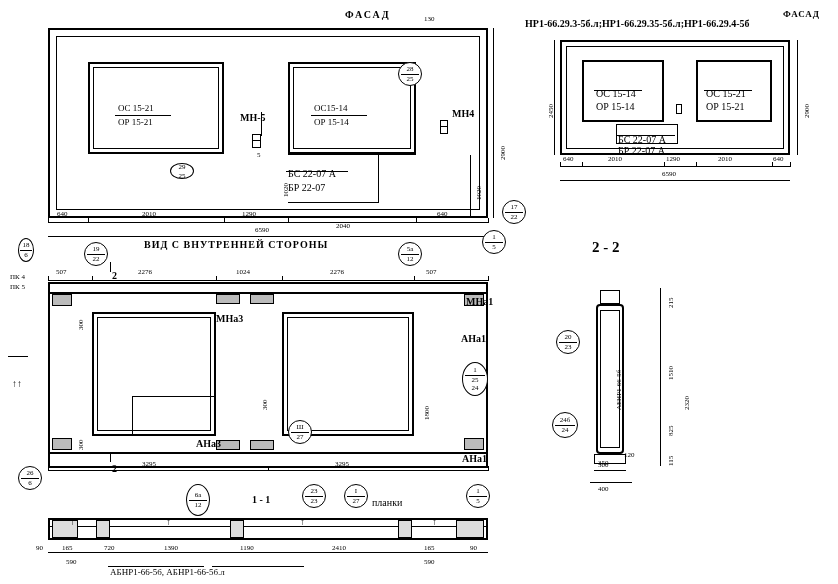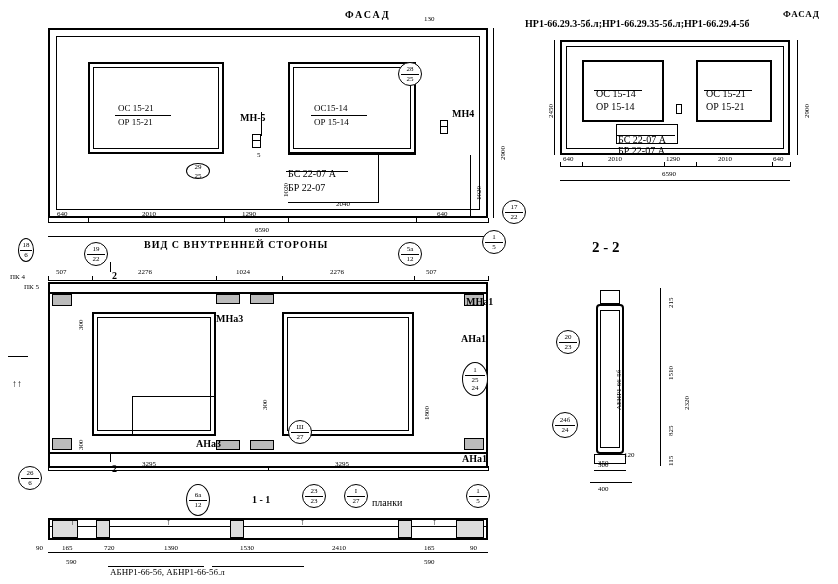--- a/index.html
+++ b/index.html
@@ -62,42 +62,42 @@
   <div class="t s8 b" style="left:240px;top:104px;">МН-5</div>
   <div class="sq" style="left:252px;top:134px;width:9px;height:14px;"></div>
   <div class="ln h" style="left:252px;top:140px;width:9px;"></div>
   <div class="ln" style="left:261px;top:112px;width:1px;height:24px;"></div>
   <div class="t s7" style="left:257px;top:152px;">5</div>
 
   <div class="t s8 b" style="left:452px;top:100px;">МН4</div>
   <div class="sq" style="left:440px;top:120px;width:8px;height:14px;"></div>
   <div class="ln h" style="left:440px;top:126px;width:8px;"></div>
 
-  <div class="cir" style="left:186px;top:163px;width:24px;height:16px;align-items:center;">
+  <div class="cir" style="left:170px;top:163px;width:24px;height:16px;align-items:center;">
     <span>29</span>
     <div class="d"></div>
     <span>25</span>
   </div>
   <div class="cir" style="left:398px;top:62px;width:24px;height:24px;">
     <span>28</span>
     <div class="d"></div>
     <span>25</span>
   </div>
 
   <div class="ln h" style="left:48px;top:222px;width:440px;"></div>
   <div class="tick" style="left:48px;top:218px;"></div>
   <div class="tick" style="left:88px;top:218px;"></div>
   <div class="tick" style="left:224px;top:218px;"></div>
   <div class="tick" style="left:288px;top:218px;"></div>
   <div class="tick" style="left:416px;top:218px;"></div>
   <div class="tick" style="left:488px;top:218px;"></div>
   <div class="dim" style="left:57px;top:210px;">640</div>
   <div class="dim" style="left:142px;top:210px;">2010</div>
   <div class="dim" style="left:242px;top:210px;">1290</div>
-  <div class="dim" style="left:336px;top:200px;">2040</div>
+  <div class="dim" style="left:336px;top:222px;">2040</div>
   <div class="dim" style="left:437px;top:210px;">640</div>
   <div class="ln h" style="left:48px;top:236px;width:440px;"></div>
   <div class="dim" style="left:255px;top:226px;">6590</div>
 
   <div class="t s7 vert" style="left:500px;top:160px;">2900</div>
   <div class="ln v" style="left:493px;top:28px;height:190px;"></div>
   <div class="t s7 vert" style="left:476px;top:200px;">1020</div>
   <div class="ln v" style="left:470px;top:155px;height:62px;"></div>
   <div class="t s7 vert" style="left:283px;top:197px;">1020</div>
   <div class="t s7" style="left:424px;top:16px;">130</div>
@@ -195,21 +195,21 @@
   <div class="dim" style="left:142px;top:460px;">3295</div>
   <div class="dim" style="left:335px;top:460px;">3295</div>
 
   <div class="t s8 b" style="left:112px;top:262px;">2</div>
   <div class="ln" style="left:110px;top:262px;width:1px;height:10px;"></div>
   <div class="t s8 b" style="left:112px;top:455px;">2</div>
   <div class="ln" style="left:110px;top:452px;width:1px;height:10px;"></div>
   <div class="t s8 b" style="left:252px;top:486px;text-align:center;">1 - 1</div>
 
   <div class="t s7" style="left:10px;top:274px;">ПК 4</div>
-  <div class="t s7" style="left:24px;top:284px;">ПК 5</div>
+  <div class="t s7" style="left:10px;top:284px;">ПК 5</div>
   <div class="t s8" style="left:12px;top:370px;">↑↑</div>
   <div class="ln h" style="left:8px;top:356px;width:20px;"></div>
 
   <div class="cir" style="left:18px;top:238px;width:16px;height:24px;">
     <span>18</span>
       <div class="d"></div>
     <span>6</span>
   </div>
   <div class="cir" style="left:84px;top:242px;width:24px;height:24px;">
     <span>19</span>
@@ -313,21 +313,21 @@
   <div class="t s8 b" style="left:70px;top:508px;">↑</div>
   <div class="t s8 b" style="left:166px;top:508px;">↑</div>
   <div class="t s8 b" style="left:300px;top:508px;">↑</div>
   <div class="t s8 b" style="left:432px;top:508px;">↑</div>
 
   <div class="ln h" style="left:48px;top:552px;width:440px;"></div>
   <div class="dim" style="left:36px;top:544px;">90</div>
   <div class="dim" style="left:62px;top:544px;">165</div>
   <div class="dim" style="left:104px;top:544px;">720</div>
   <div class="dim" style="left:164px;top:544px;">1390</div>
-  <div class="dim" style="left:240px;top:544px;">1530</div>
+  <div class="dim" style="left:240px;top:544px;">1190</div>
   <div class="dim" style="left:332px;top:544px;">2410</div>
   <div class="dim" style="left:424px;top:544px;">165</div>
   <div class="dim" style="left:470px;top:544px;">90</div>
   <div class="dim" style="left:66px;top:558px;">590</div>
   <div class="dim" style="left:424px;top:558px;">590</div>
 
   <div class="t s9" style="left:110px;top:568px;">АБНР1-66-5б,  АБНР1-66-5б.л</div>
   <div class="ln h" style="left:108px;top:566px;width:96px;"></div>
   <div class="ln h" style="left:212px;top:566px;width:92px;"></div>
 

